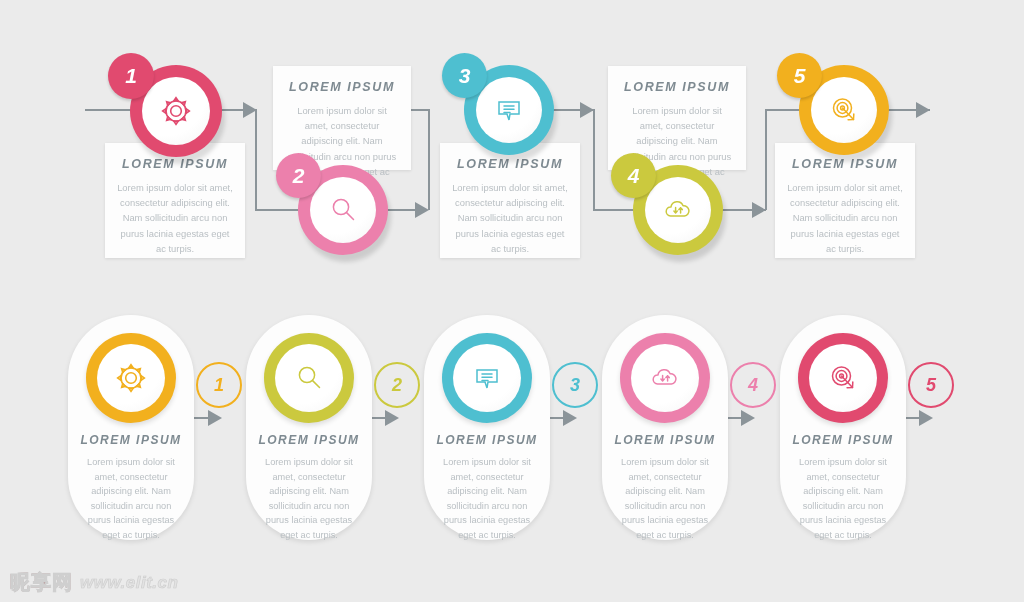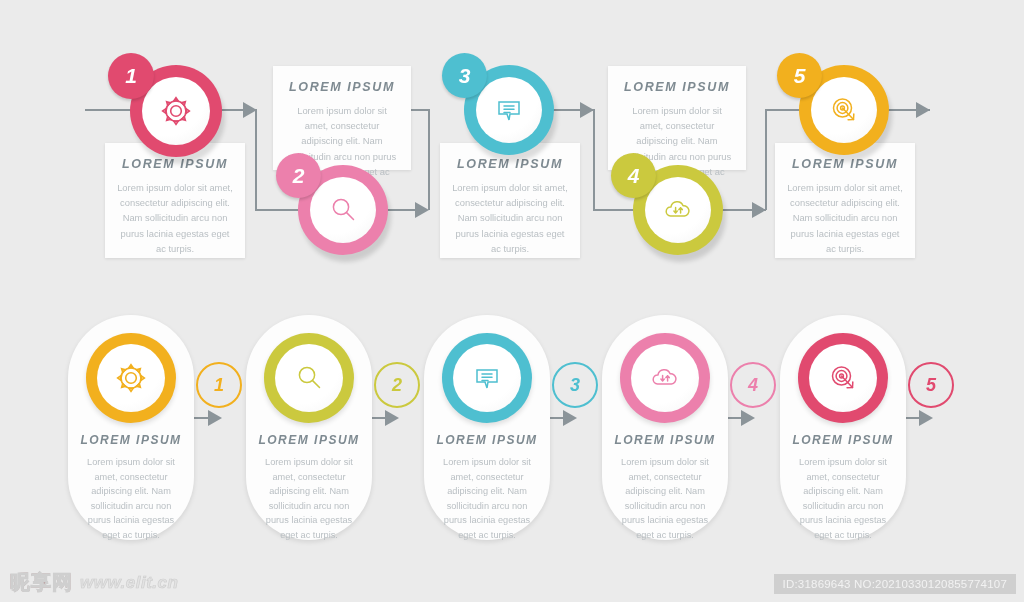--- a/index.html
+++ b/index.html
@@ -360,15 +360,14 @@
     <div class="pill-body">Lorem ipsum dolor sit amet, consectetur adipiscing elit. Nam sollicitudin arcu non purus lacinia egestas eget ac turpis.</div>
   </div>
   <div class="num-circle" style="left:908px;top:362px;color:#e14a6f;">
     <span>5</span>
   </div>
 
   <div class="wm">
     <span class="wm-logo">昵享网</span>
     <span class="wm-url">www.elit.cn</span>
   </div>
-  <div class="idbar">ID:31869643 NO:20210330120855774107</div>
 
 </div>
 
 </body></html>

